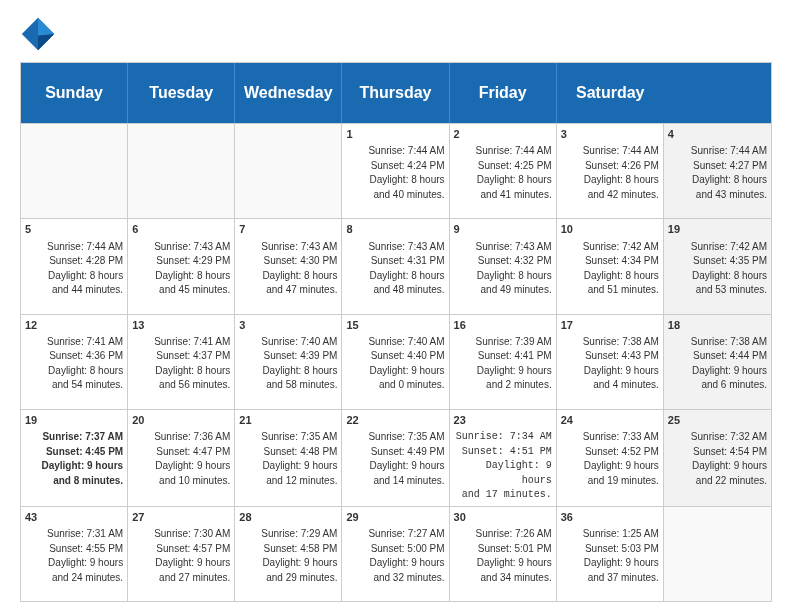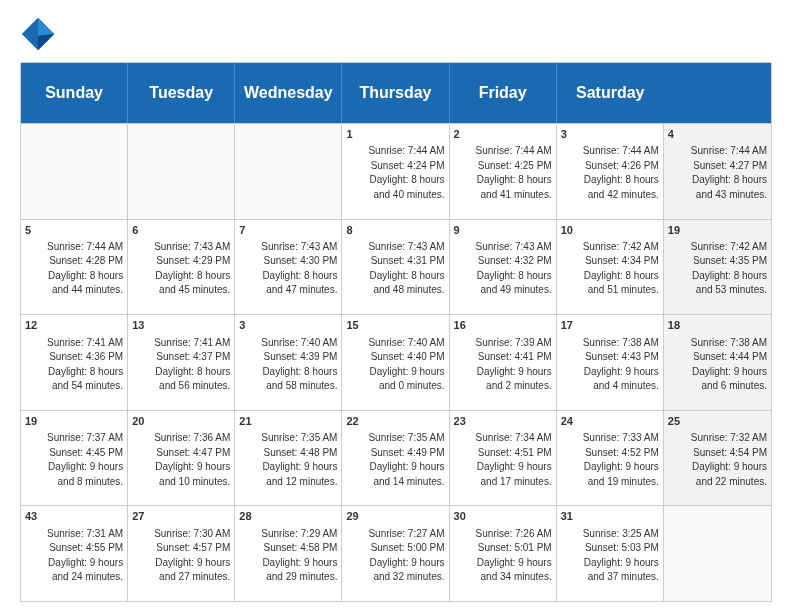--- a/index.html
+++ b/index.html
@@ -278,21 +278,21 @@
             <span class="day-num">18</span>
             <div class="cell-text" style="white-space: pre-line;">Sunrise: 7:38 AM
 Sunset: 4:44 PM
 Daylight: 9 hours
 and 6 minutes.</div>
           </div>
         </div>
         <div class="cal-row">
           <div class="cal-cell">
             <span class="day-num">19</span>
-            <div class="cell-text" style="white-space: pre-line;">Sunrise: 7:37 AM
+            <div class="cell-text" style="white-space: pre-line; font-weight: bold;">Sunrise: 7:37 AM
 Sunset: 4:45 PM
 Daylight: 9 hours
 and 8 minutes.</div>
           </div>
           <div class="cal-cell">
             <span class="day-num">20</span>
             <div class="cell-text" style="white-space: pre-line;">Sunrise: 7:36 AM
 Sunset: 4:47 PM
 Daylight: 9 hours
 and 10 minutes.</div>
@@ -306,21 +306,21 @@
           </div>
           <div class="cal-cell">
             <span class="day-num">22</span>
             <div class="cell-text" style="white-space: pre-line;">Sunrise: 7:35 AM
 Sunset: 4:49 PM
 Daylight: 9 hours
 and 14 minutes.</div>
           </div>
           <div class="cal-cell">
             <span class="day-num">23</span>
-            <div class="cell-text" style="white-space: pre-line;">Sunrise: 7:34 AM
+            <div class="cell-text" style="white-space: pre-line; font-family: Liberation Mono, monospace;">Sunrise: 7:34 AM
 Sunset: 4:51 PM
 Daylight: 9 hours
 and 17 minutes.</div>
           </div>
           <div class="cal-cell">
             <span class="day-num">24</span>
             <div class="cell-text" style="white-space: pre-line;">Sunrise: 7:33 AM
 Sunset: 4:52 PM
 Daylight: 9 hours
 and 19 minutes.</div>
@@ -363,22 +363,22 @@
 and 32 minutes.</div>
           </div>
           <div class="cal-cell">
             <span class="day-num">30</span>
             <div class="cell-text" style="white-space: pre-line;">Sunrise: 7:26 AM
 Sunset: 5:01 PM
 Daylight: 9 hours
 and 34 minutes.</div>
           </div>
           <div class="cal-cell">
-            <span class="day-num">31</span>
-            <div class="cell-text" style="white-space: pre-line;">Sunrise: 3:25 AM
+            <span class="day-num">36</span>
+            <div class="cell-text" style="white-space: pre-line;">Sunrise: 1:25 AM
 Sunset: 5:03 PM
 Daylight: 9 hours
 and 37 minutes.</div>
           </div>
           <div class="cal-cell empty"></div>
         </div>
       </div>
   </div>
 </div>
 

